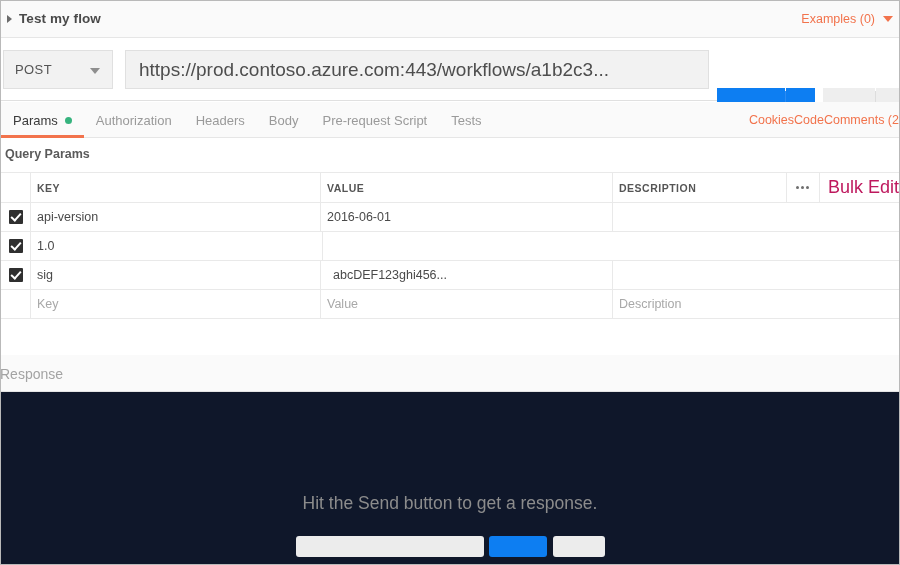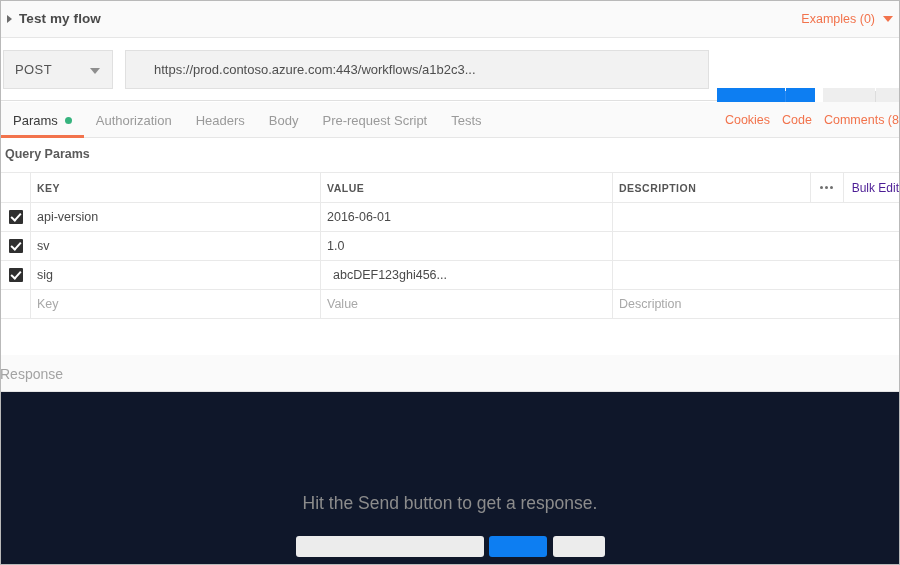--- a/index.html
+++ b/index.html
@@ -107,22 +107,22 @@
     left: 124px; top: 11px;
     width: 584px; height: 39px;
     background: #f2f2f2;
     border: 1px solid #e0e0e0;
     box-sizing: border-box;
     display: flex;
     align-items: center;
     cursor: text;
   }
   .url-text {
-    margin-left: 28px;
-    font-size: 13px;
+    margin-left: 13px;
+    font-size: 19px;
     color: #4e4e4e;
     white-space: nowrap;
     overflow: hidden;
   }
   .send-btn {
     position: absolute;
     left: 716px; top: 49px;
     width: 68px; height: 39px;
     background: #0d7ef2;
     color: #ffffff;
@@ -242,21 +242,21 @@
     position: absolute;
     right: 0; top: 0;
     height: 36px;
     display: flex;
     align-items: center;
   }
   .tabs-right span {
     font-size: 12.5px;
     color: #f2734c;
     cursor: pointer;
-    margin-left: 12px;
+    margin-left: 0;
     white-space: nowrap;
   }
 
   
   .qp-label {
     position: absolute;
     left: 0; top: 138px;
     width: 898px; height: 33px;
     background: #ffffff;
     box-sizing: border-box;
@@ -377,22 +377,22 @@
     box-sizing: border-box;
   }
   .dots-btn i {
     width: 3px; height: 3px;
     background: #6e6e6e;
     border-radius: 50%;
     display: inline-block;
     margin: 0 1px;
   }
   .bulk-edit {
-    font-size: 12px;
-    color: #4c1d95;
+    font-size: 18px;
+    color: #be185d;
     cursor: pointer;
     padding-left: 8px;
     white-space: nowrap;
   }
 
   
   .resp-header {
     position: absolute;
     left: 0; top: 354px;
     width: 898px; height: 37px;
@@ -486,21 +486,21 @@
       <div class="tab">
         <span>Pre-request Script</span>
       </div>
       <div class="tab">
         <span>Tests</span>
       </div>
     </div>
     <div class="tabs-right">
       <span>Cookies</span>
       <span>Code</span>
-      <span>Comments (8</span>
+      <span>Comments (2</span>
     </div>
   </div>
 
   <div class="qp-label">
     <span>Query Params</span>
   </div>
 
   <div class="ptable">
 
     <div class="prow head">
@@ -537,23 +537,20 @@
       <div class="cell-desc">
         <span class="celltext"></span>
       </div>
     </div>
 
 
     <div class="prow">
       <div class="cell-chk">
         <span class="chk"></span>
       </div>
-      <div class="cell-key">
-        <span class="celltext">sv</span>
-      </div>
       <div class="cell-val">
         <span class="celltext">1.0</span>
       </div>
       <div class="cell-desc">
         <span class="celltext"></span>
       </div>
     </div>
 
     <div class="prow">
       <div class="cell-chk">

